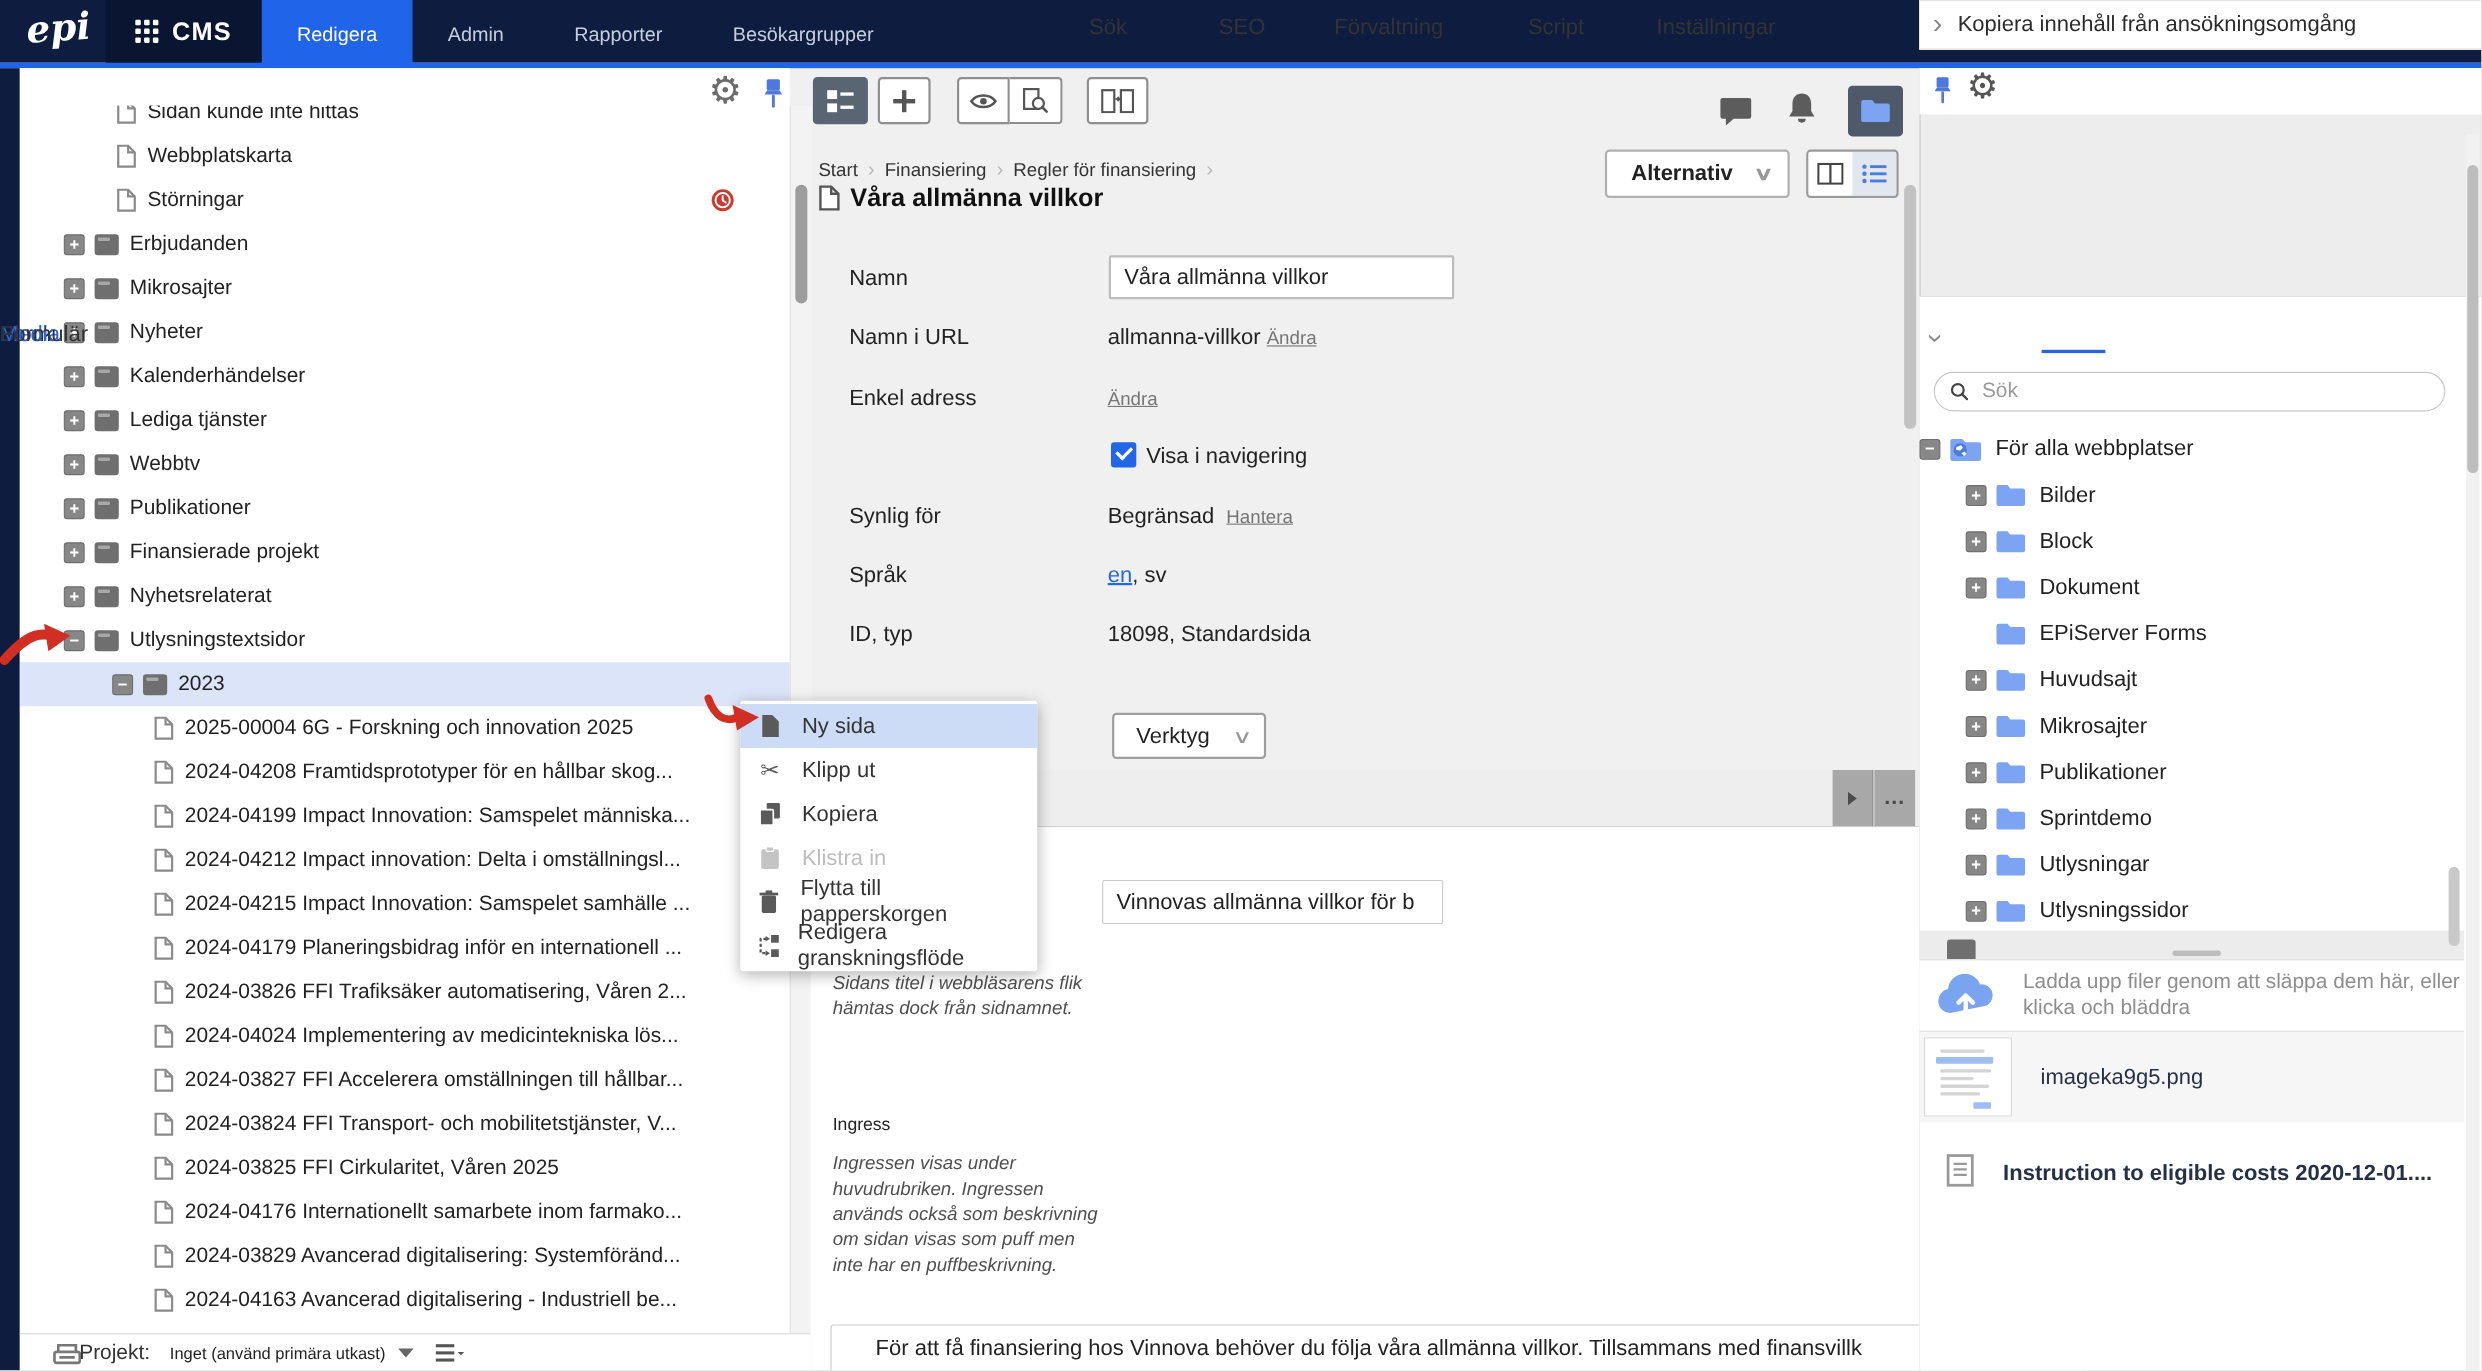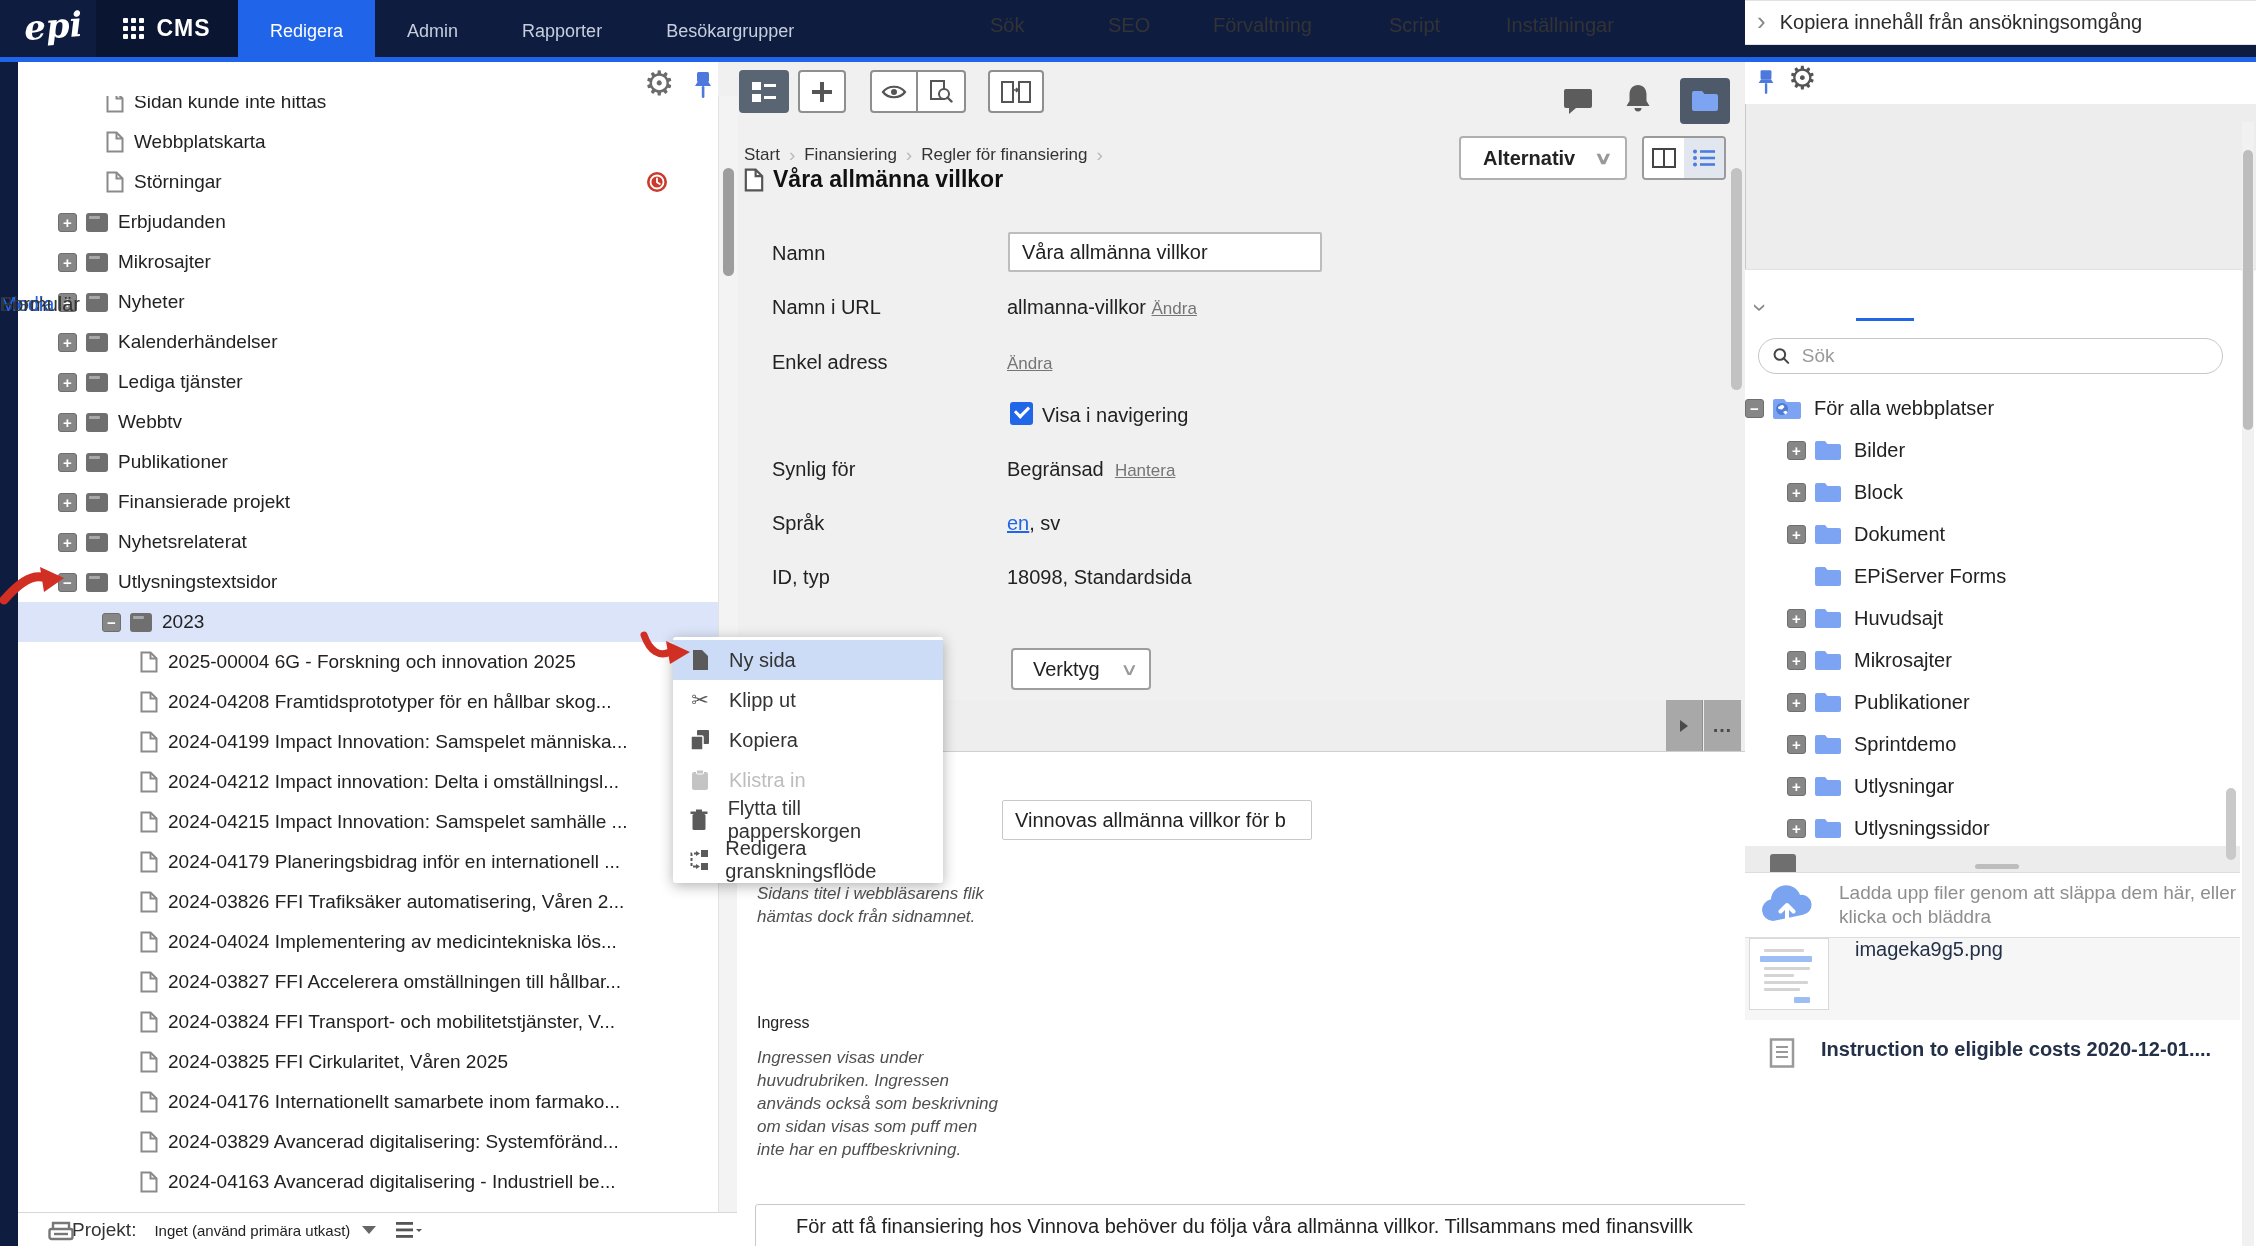--- a/index.html
+++ b/index.html
@@ -140,21 +140,21 @@
   .frow.noexp .expander{visibility:hidden;}
   .folder-svg{margin-right:12px;flex:none;}
   .rtree{position:absolute;left:1745px;top:387px;width:495px;}
   .rtree .root-row{padding-left:0;}
   .rtree .frow.child{padding-left:42px;}
   .partial-row{left:1745px;top:846px;width:495px;height:26px;background:#ececec;overflow:hidden;}
   .drag-dash{left:1975px;top:864px;width:44px;height:5px;background:#bdbdbd;border-radius:3px;}
   .upload{left:1745px;top:872px;width:495px;height:66px;background:#fff;border-top:1px solid #ddd;
           border-bottom:1px solid #ddd;display:flex;align-items:center;box-sizing:border-box;}
   .upload-text{margin-left:24px;font-size:19px;color:#8e8e8e;line-height:24px;width:400px;}
-  .file-row{position:absolute;left:1745px;width:495px;display:flex;font-size:20px;color:#243047;}
+  .file-row{position:absolute;left:1745px;width:495px;display:flex;align-items:center;font-size:20px;color:#243047;}
   .file-row.image{top:938px;height:82px;background:#f6f6f6;}
   .file-row.doc{top:1038px;height:58px;}
   .thumb{width:78px;height:70px;background:#fff;border:1px solid #d9d9d9;margin-left:4px;position:relative;overflow:hidden;}
   .thumb .l{position:absolute;left:14px;height:3px;background:#d4d4d4;border-radius:1px;}
   .thumb .lb{position:absolute;left:10px;height:6px;background:#9dbdf5;border-radius:1px;}
   .rp-scroll{left:2242px;top:122px;width:12px;height:1124px;background:#f1f1f1;}
   .rp-thumb{position:absolute;left:1px;top:28px;width:10px;height:280px;background:#bdbdbd;border-radius:5px;}
   .rtree-thumb{left:2226px;top:788px;width:10px;height:72px;background:#c9c9c9;border-radius:5px;}
   
   .arrows{left:0;top:0;z-index:60;pointer-events:none;}

